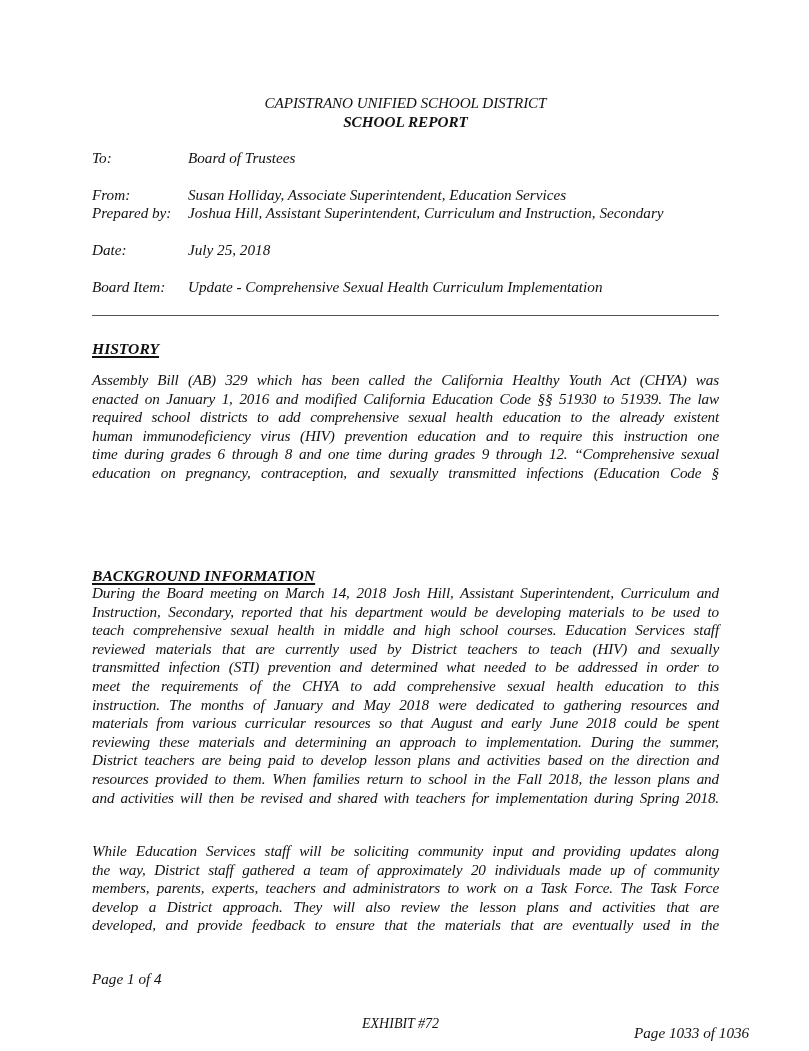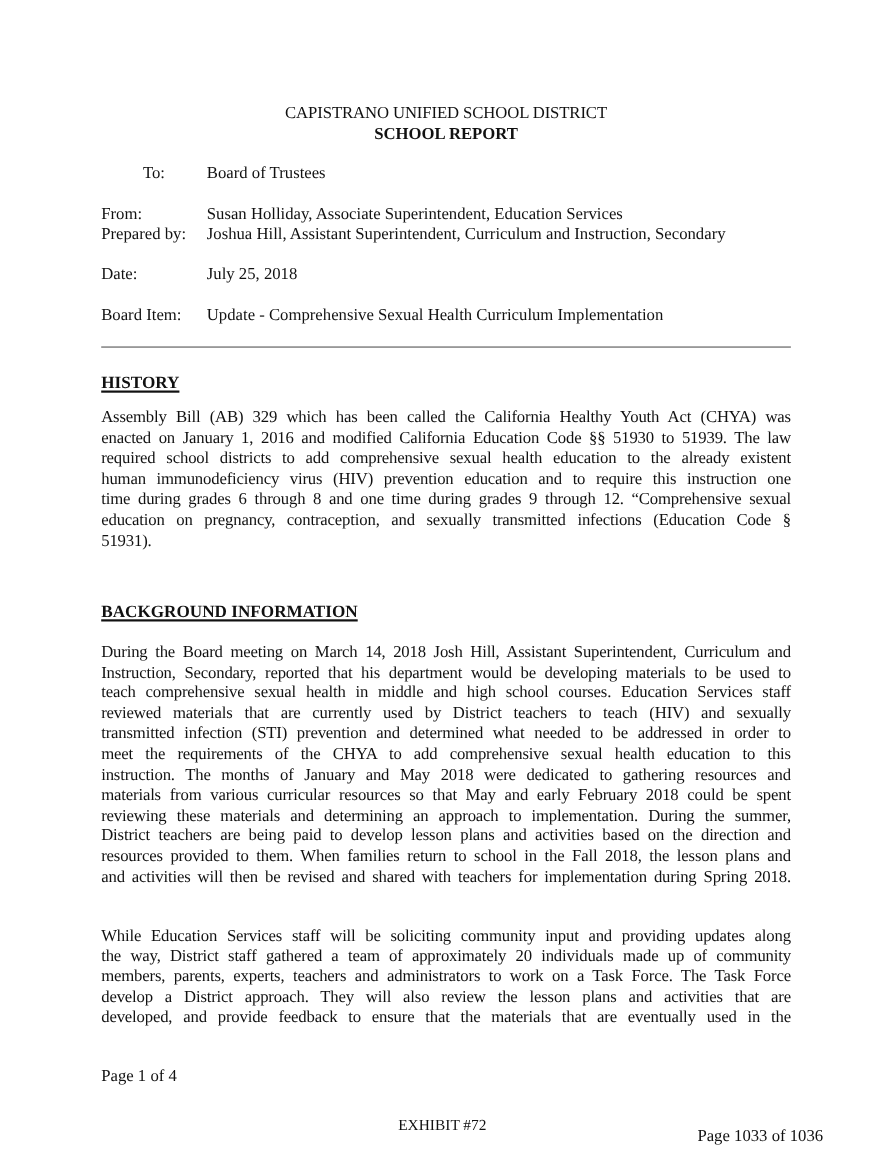--- a/index.html
+++ b/index.html
@@ -13,20 +13,21 @@
       position: relative;
       overflow: hidden;
       font-family: "Liberation Serif", "DejaVu Serif", serif;
       color: #111111;
     }
     .page {
       position: absolute;
       left: 0; top: 0;
       width: 809px;
       height: 741px;
+      font-style: italic;
     }
     .header-block {
       position: absolute;
       left: 92px;
       width: 627px;
       top: 93px;
       text-align: center;
       font-size: 15.2px;
       line-height: 19px;
     }
@@ -111,21 +112,21 @@
 </head>
 <body>
 
 <div class="page">
 
   <div class="header-block">
     <div class="district">CAPISTRANO UNIFIED SCHOOL DISTRICT</div>
     <div class="report">SCHOOL REPORT</div>
   </div>
 
-  <div class="meta-row" style="top:149px;text-align:center;">
+  <div class="meta-row" style="top:149px;">
     <span class="meta-label">To:</span><span class="meta-value">Board of Trustees</span>
   </div>
   <div class="meta-row" style="top:186px;">
     <span class="meta-label">From:</span><span class="meta-value">Susan Holliday, Associate Superintendent, Education Services</span>
   </div>
   <div class="meta-row" style="top:204px;">
     <span class="meta-label">Prepared by:</span><span class="meta-value">Joshua Hill, Assistant Superintendent, Curriculum and Instruction, Secondary</span>
   </div>
   <div class="meta-row" style="top:241px;">
     <span class="meta-label">Date:</span><span class="meta-value">July 25, 2018</span>
@@ -138,34 +139,33 @@
 
   <div class="section-heading" style="top:339px;">HISTORY</div>
 
   <div class="para" style="top:371px;">
     <span class="ln">Assembly Bill (AB) 329 which has been called the California Healthy Youth Act (CHYA) was</span>
     <span class="ln">enacted on January 1, 2016 and modified California Education Code §§ 51930 to 51939. The law</span>
     <span class="ln">required school districts to add comprehensive sexual health education to the already existent</span>
     <span class="ln">human immunodeficiency virus (HIV) prevention education and to require this instruction one</span>
     <span class="ln">time during grades 6 through 8 and one time during grades 9 through 12. “Comprehensive sexual</span>
     <span class="ln">education on pregnancy, contraception, and sexually transmitted infections (Education Code §</span>
-    <span class="ln last">51931).</span>
   </div>
 
-  <div class="section-heading" style="top:547px;text-align:right;">BACKGROUND INFORMATION</div>
+  <div class="section-heading" style="top:566px;text-align:right;">BACKGROUND INFORMATION</div>
 
   <div class="para" style="top:584px;">
     <span class="ln">During the Board meeting on March 14, 2018 Josh Hill, Assistant Superintendent, Curriculum and</span>
     <span class="ln">Instruction, Secondary, reported that his department would be developing materials to be used to</span>
     <span class="ln">teach comprehensive sexual health in middle and high school courses. Education Services staff</span>
     <span class="ln">reviewed materials that are currently used by District teachers to teach (HIV) and sexually</span>
     <span class="ln">transmitted infection (STI) prevention and determined what needed to be addressed in order to</span>
     <span class="ln">meet the requirements of the CHYA to add comprehensive sexual health education to this</span>
     <span class="ln">instruction. The months of January and May 2018 were dedicated to gathering resources and</span>
-    <span class="ln">materials from various curricular resources so that May and early February 2018 could be spent</span>
+    <span class="ln">materials from various curricular resources so that August and early June 2018 could be spent</span>
     <span class="ln">reviewing these materials and determining an approach to implementation. During the summer,</span>
     <span class="ln">District teachers are being paid to develop lesson plans and activities based on the direction and</span>
     <span class="ln">resources provided to them. When families return to school in the Fall 2018, the lesson plans and</span>
     <span class="ln">and activities will then be revised and shared with teachers for implementation during Spring 2018.</span>
   </div>
 
   <div class="para" style="top:842px;">
     <span class="ln">While Education Services staff will be soliciting community input and providing updates along</span>
     <span class="ln">the way, District staff gathered a team of approximately 20 individuals made up of community</span>
     <span class="ln">members, parents, experts, teachers and administrators to work on a Task Force. The Task Force</span>

